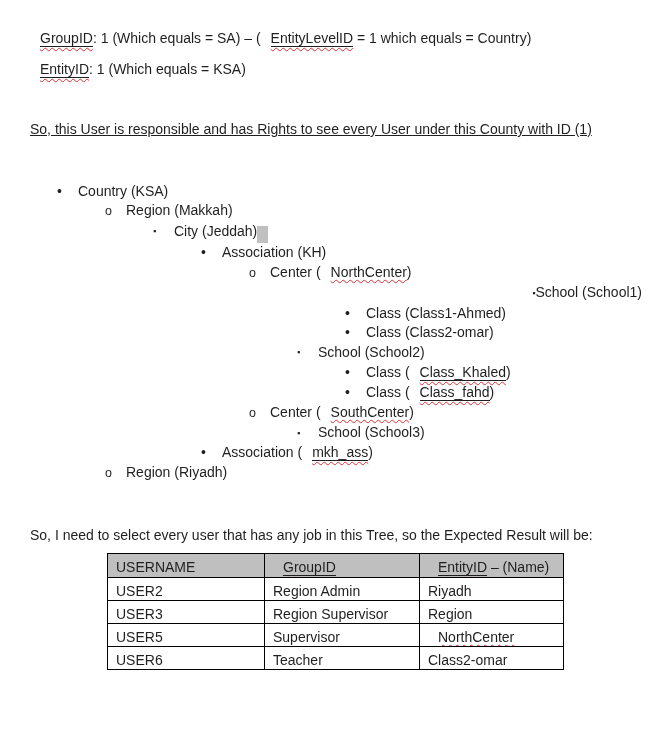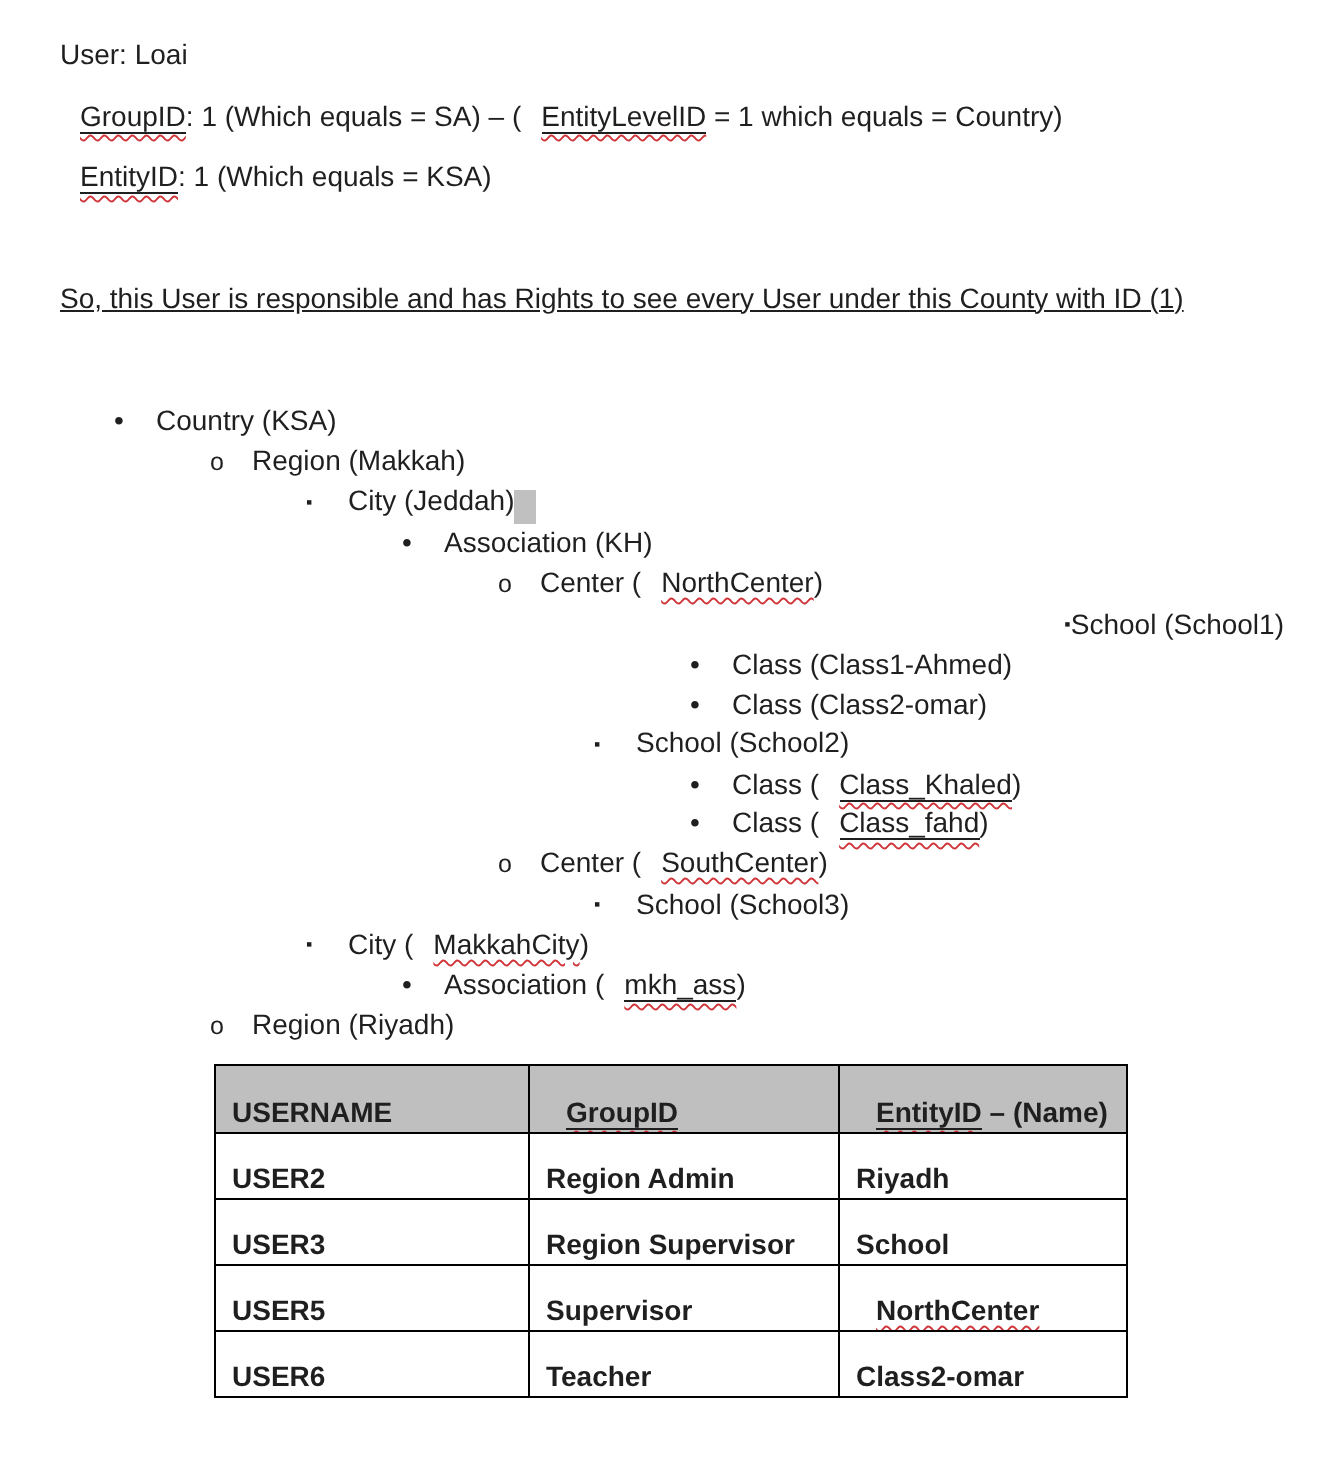--- a/index.html
+++ b/index.html
@@ -26,52 +26,51 @@
       background:var(--hl);}
   
   .ti{line-height:19.7px;white-space:nowrap;}
   .blt{display:inline-block;width:21px;color:var(--txt);}
   .b-disc{font-size:14px;}
   .b-circle{font-size:12.5px;}
   .b-square{font-size:9px;vertical-align:1.5px;}
   
   table{border-collapse:collapse;table-layout:fixed;width:456px;
         margin:8px 0 0 77px;border:1px solid var(--border);}
-  td{border:1px solid var(--border);padding:14px 4px 0 8px;height:18px;
-     line-height:17px;white-space:nowrap;overflow:hidden;font-weight:bold;}
+  td{border:1px solid var(--border);padding:4px 4px 0 8px;height:18px;
+     line-height:17px;white-space:nowrap;overflow:hidden;}
   thead td{background:var(--hdr);height:19px;}
 </style>
 </head>
 <body>
 
 <div class="page">
-  <p class="p-user"><span class="">User: Loai</span></p>
   <p class="p-group"><span class="u sp">GroupID</span><span class="">: 1 (Which equals = SA) – (</span><span class="u sp">EntityLevelID</span><span class=""> = 1 which equals = Country)</span></p>
   <p class="p-entity"><span class="u sp">EntityID</span><span class="">: 1 (Which equals = KSA)</span></p>
   <p class="p-resp"><span class="">So, this User is responsible and has Rights to see every User under this County with ID (1)</span></p>
 
   <div class="tree" id="tree">
       <div class="ti" style="padding-left: 27px;"><span class="blt b-disc">•</span><span><span class="">Country (KSA)</span></span></div>
       <div class="ti" style="padding-left: 75px;"><span class="blt b-circle">o</span><span><span class="">Region (Makkah)</span></span></div>
       <div class="ti" style="padding-left: 123px;"><span class="blt b-square">▪</span><span><span class="">City (Jeddah)</span><span class="hl">&nbsp;</span></span></div>
       <div class="ti" style="padding-left: 171px;"><span class="blt b-disc">•</span><span><span class="">Association (KH)</span></span></div>
       <div class="ti" style="padding-left: 219px;"><span class="blt b-circle">o</span><span><span class="">Center (</span><span class="sp">NorthCenter</span><span class="">)</span></span></div>
       <div class="ti" style="padding-left: 267px; text-align: right;"><span class="blt b-square">▪</span><span><span class="">School (School1)</span></span></div>
       <div class="ti" style="padding-left: 315px;"><span class="blt b-disc">•</span><span><span class="">Class (Class1-Ahmed)</span></span></div>
       <div class="ti" style="padding-left: 315px;"><span class="blt b-disc">•</span><span><span class="">Class (Class2-omar)</span></span></div>
       <div class="ti" style="padding-left: 267px;"><span class="blt b-square">▪</span><span><span class="">School (School2)</span></span></div>
       <div class="ti" style="padding-left: 315px;"><span class="blt b-disc">•</span><span><span class="">Class (</span><span class="u sp">Class_Khaled</span><span class="">)</span></span></div>
       <div class="ti" style="padding-left: 315px;"><span class="blt b-disc">•</span><span><span class="">Class (</span><span class="u sp">Class_fahd</span><span class="">)</span></span></div>
       <div class="ti" style="padding-left: 219px;"><span class="blt b-circle">o</span><span><span class="">Center (</span><span class="sp">SouthCenter</span><span class="">)</span></span></div>
       <div class="ti" style="padding-left: 267px;"><span class="blt b-square">▪</span><span><span class="">School (School3)</span></span></div>
-      <div class="ti" style="padding-left: 123px;"><span class="blt b-square">▪</span><span><span class="">City (</span><span class="sp">MakkahCity</span><span class="">)</span></span></div>
       <div class="ti" style="padding-left: 171px;"><span class="blt b-disc">•</span><span><span class="">Association (</span><span class="u sp">mkh_ass</span><span class="">)</span></span></div>
       <div class="ti" style="padding-left: 75px;"><span class="blt b-circle">o</span><span><span class="">Region (Riyadh)</span></span></div>
     </div>
 
+  <p class="p-select"><span class="">So, I need to select every user that has any job in this Tree, so the Expected Result will be:</span></p>
 
   <table id="result-table">
     <colgroup id="cols">
         <col style="width: 157px;">
         <col style="width: 155px;">
         <col style="width: 144px;">
       </colgroup>
     <thead>
         <tr>
           <td><span class="">USERNAME</span></td>
@@ -81,21 +80,21 @@
       </thead>
     <tbody>
         <tr>
           <td><span class="">USER2</span></td>
           <td><span class="">Region Admin</span></td>
           <td><span class="">Riyadh</span></td>
         </tr>
         <tr>
           <td><span class="">USER3</span></td>
           <td><span class="">Region Supervisor</span></td>
-          <td><span class="">School</span></td>
+          <td><span class="">Region</span></td>
         </tr>
         <tr>
           <td><span class="">USER5</span></td>
           <td><span class="">Supervisor</span></td>
           <td><span class="sp">NorthCenter</span></td>
         </tr>
         <tr>
           <td><span class="">USER6</span></td>
           <td><span class="">Teacher</span></td>
           <td><span class="">Class2-omar</span></td>

